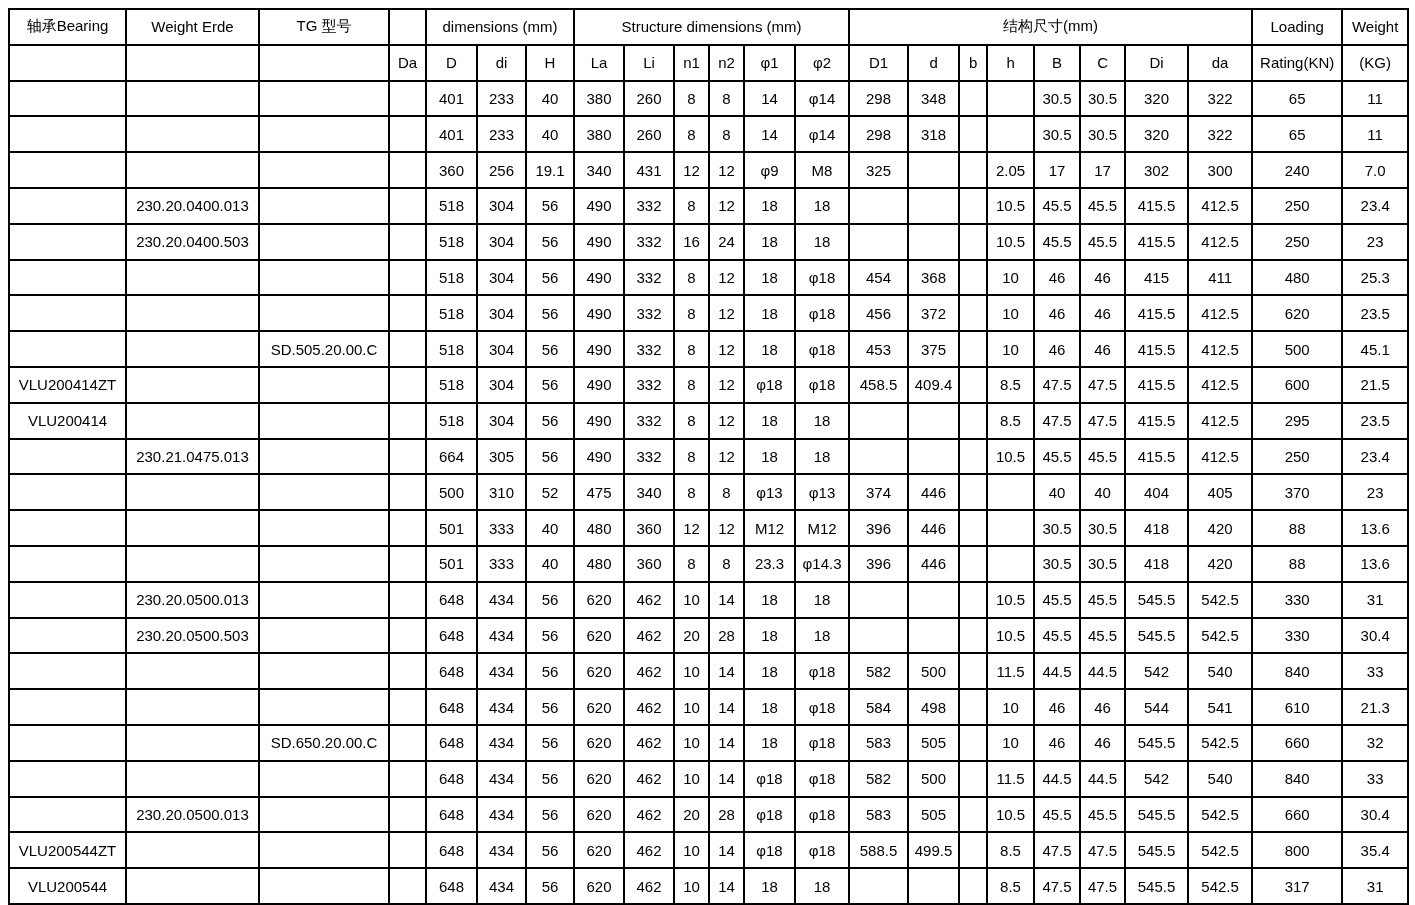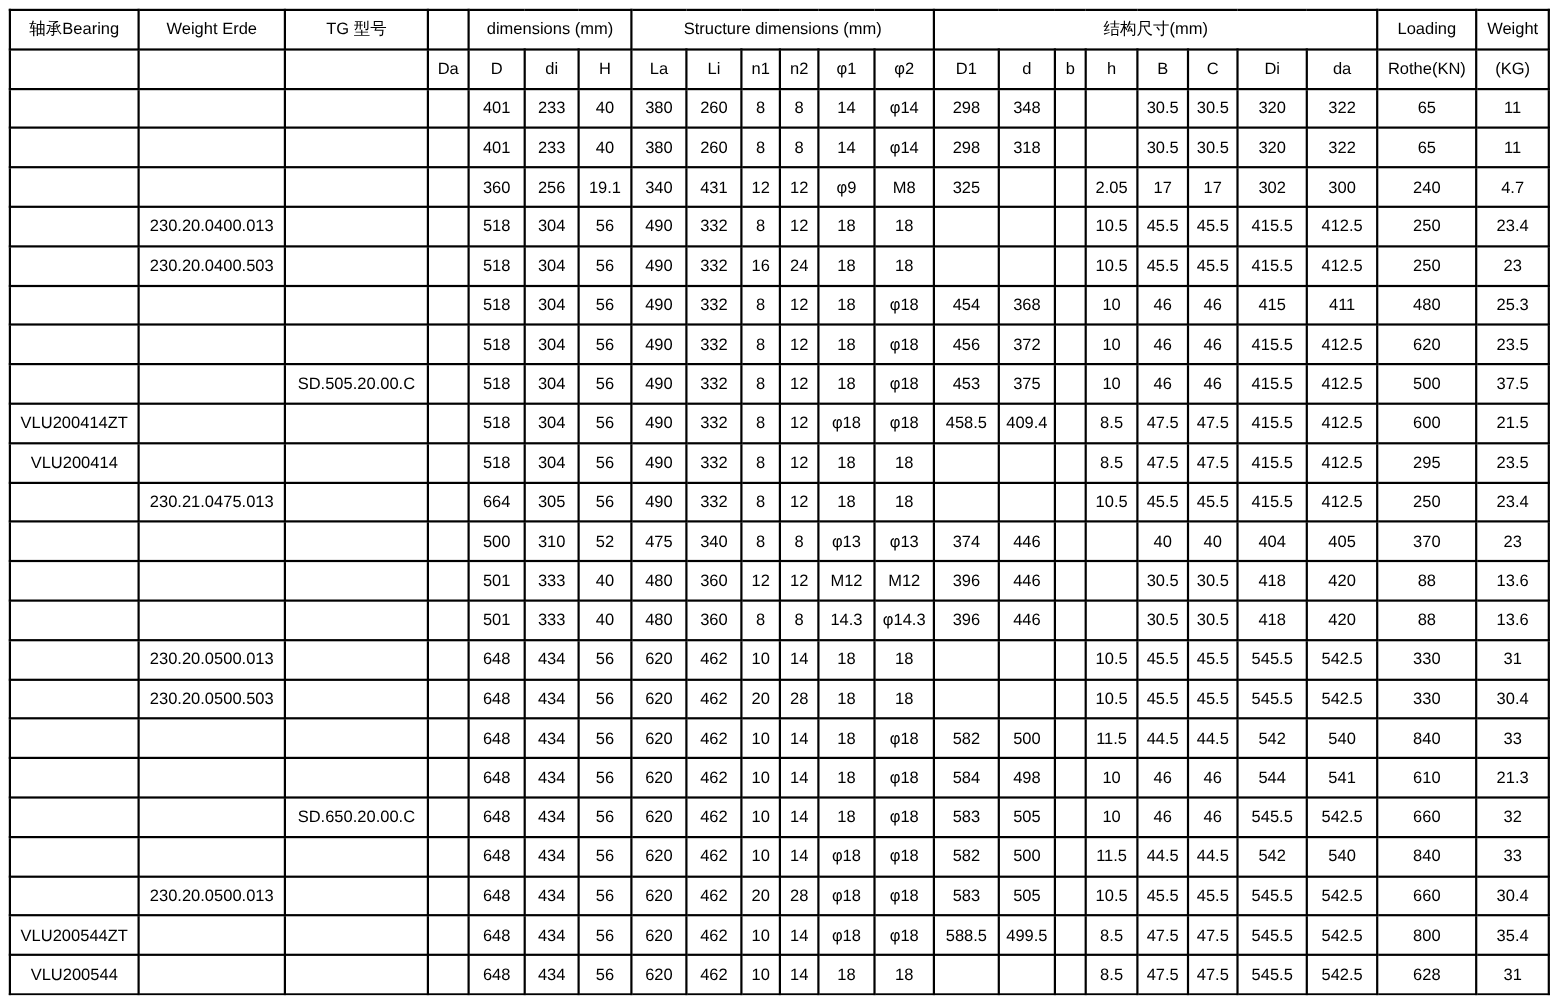--- a/index.html
+++ b/index.html
@@ -94,21 +94,21 @@
           <th>φ1</th>
           <th>φ2</th>
           <th>D1</th>
           <th>d</th>
           <th>b</th>
           <th>h</th>
           <th>B</th>
           <th>C</th>
           <th>Di</th>
           <th>da</th>
-          <th>Rothe(KN)</th>
+          <th>Rating(KN)</th>
           <th>(KG)</th>
         </tr>
       </thead>
     <tbody>
         <tr>
           <td></td>
           <td></td>
           <td></td>
           <td></td>
           <td>401</td>
@@ -172,21 +172,21 @@
           <td>M8</td>
           <td>325</td>
           <td></td>
           <td></td>
           <td>2.05</td>
           <td>17</td>
           <td>17</td>
           <td>302</td>
           <td>300</td>
           <td>240</td>
-          <td>4.7</td>
+          <td>7.0</td>
         </tr>
         <tr>
           <td></td>
           <td>230.20.0400.013</td>
           <td></td>
           <td></td>
           <td>518</td>
           <td>304</td>
           <td>56</td>
           <td>490</td>
@@ -297,21 +297,21 @@
           <td>φ18</td>
           <td>453</td>
           <td>375</td>
           <td></td>
           <td>10</td>
           <td>46</td>
           <td>46</td>
           <td>415.5</td>
           <td>412.5</td>
           <td>500</td>
-          <td>37.5</td>
+          <td>45.1</td>
         </tr>
         <tr>
           <td>VLU200414ZT</td>
           <td></td>
           <td></td>
           <td></td>
           <td>518</td>
           <td>304</td>
           <td>56</td>
           <td>490</td>
@@ -436,21 +436,21 @@
           <td></td>
           <td></td>
           <td></td>
           <td>501</td>
           <td>333</td>
           <td>40</td>
           <td>480</td>
           <td>360</td>
           <td>8</td>
           <td>8</td>
-          <td>14.3</td>
+          <td>23.3</td>
           <td>φ14.3</td>
           <td>396</td>
           <td>446</td>
           <td></td>
           <td></td>
           <td>30.5</td>
           <td>30.5</td>
           <td>418</td>
           <td>420</td>
           <td>88</td>
@@ -671,18 +671,18 @@
           <td>18</td>
           <td>18</td>
           <td></td>
           <td></td>
           <td></td>
           <td>8.5</td>
           <td>47.5</td>
           <td>47.5</td>
           <td>545.5</td>
           <td>542.5</td>
-          <td>628</td>
+          <td>317</td>
           <td>31</td>
         </tr>
       </tbody>
   </table>
 </div>
 
 </body></html>

